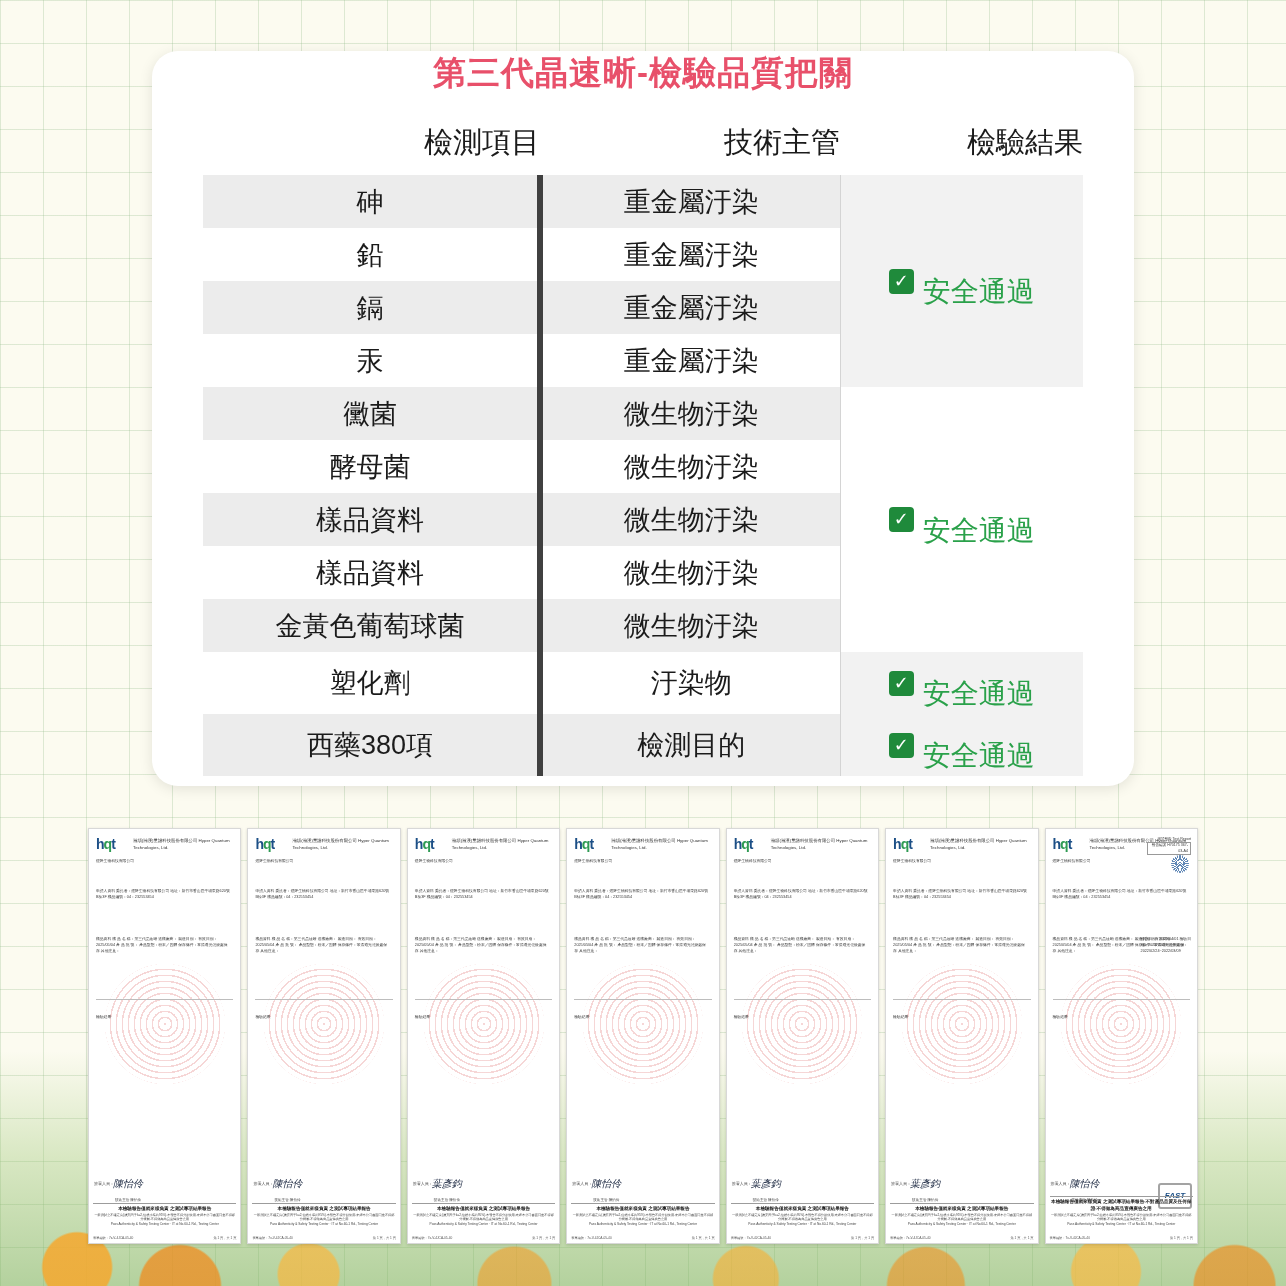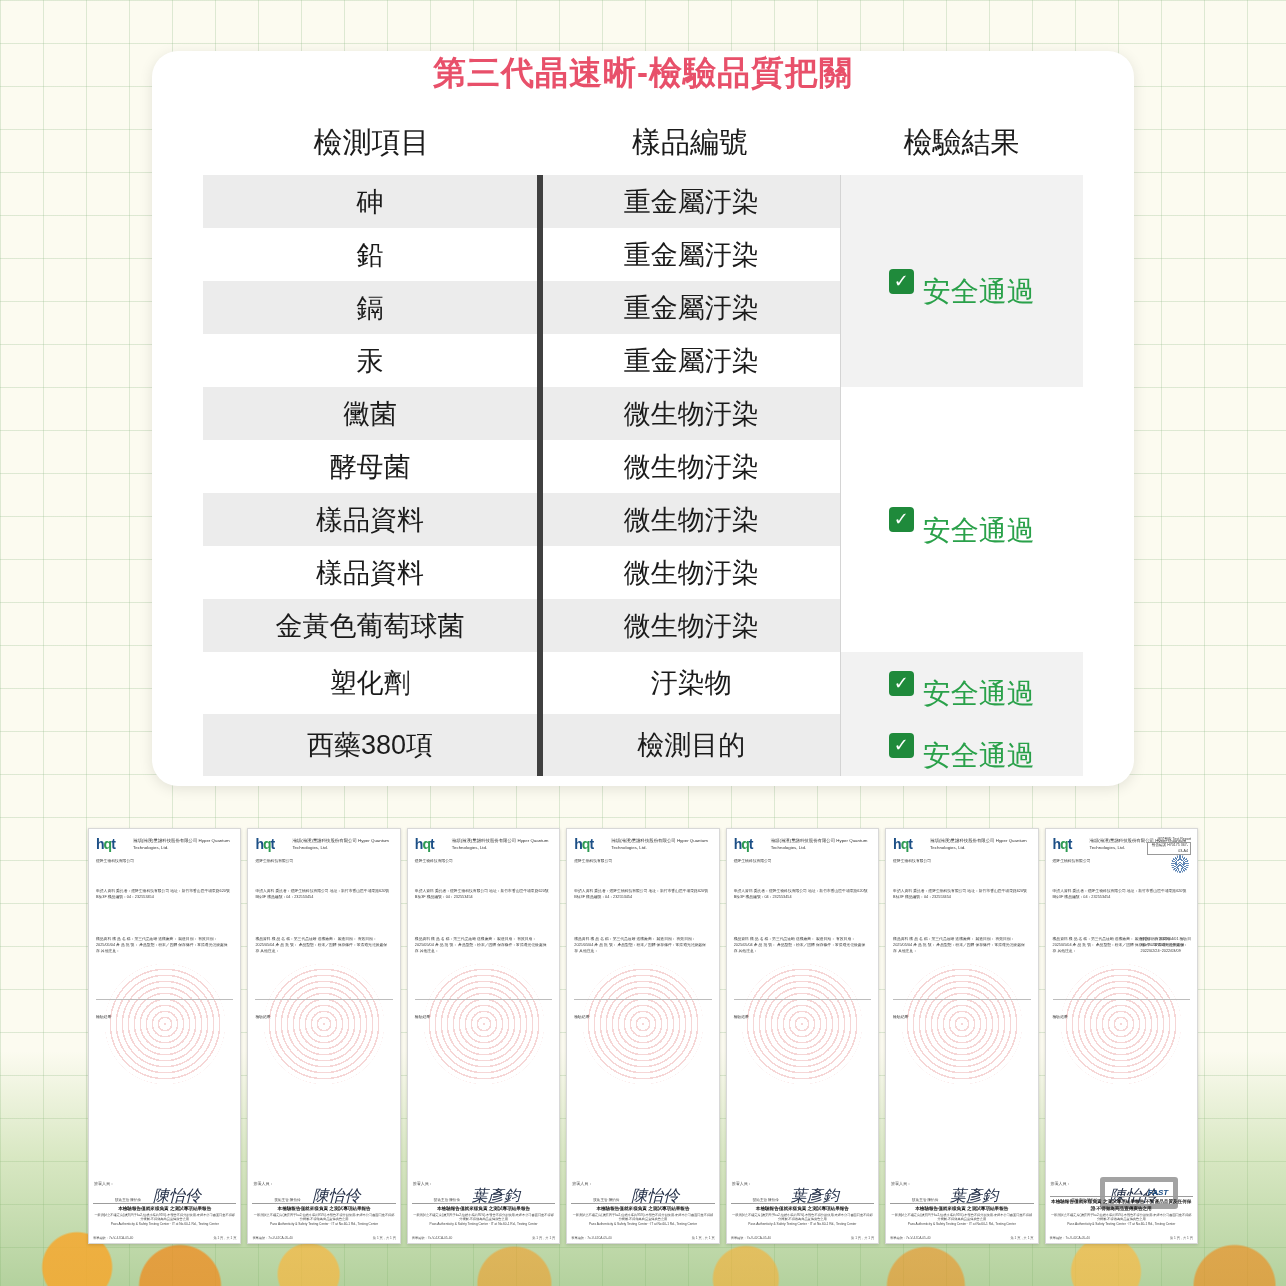--- a/index.html
+++ b/index.html
@@ -70,21 +70,21 @@
   }
   .tbl col.c1 { width: 337px; }
   .tbl col.c2 { width: 300px; }
   .tbl col.c3 { width: 243px; }
 
   .tbl th {
     font-size: 29px;
     font-weight: normal;
     color: #1b1b1b;
     padding: 5px 0 12px 0;
-    text-align: center;
+    text-align: right;
   }
   .tbl td {
     font-size: 27px;
     color: #1b1b1b;
     text-align: center;
     height: 51px;
     vertical-align: middle;
   }
   .tbl tr.alt td.shade { background: #ececec; }
   .tbl td.sep-left { border-left: 6px solid #404040; }
@@ -177,26 +177,25 @@
   .cert .b3 { top: 108px; }
   .cert .b5 { top: 186px; }
   .cert .rule {
     position: absolute;
     left: 7px; right: 7px;
     border-top: 0.5px solid #bdbdbd;
   }
   .cert .sign {
     position: absolute;
     left: 24px;
-    bottom: 36px;
-    font-size: 16px;
+    bottom: 52px;
+    font-size: 10px;
     color: #26324a;
     font-family: "Liberation Serif", serif;
     font-style: italic;
-    margin-left: 40px;
   }
   .cert .signlabel {
     position: absolute;
     left: 5px;
     bottom: 57px;
     font-size: 4px;
   }
   .cert .signsub {
     position: absolute;
     left: 26px;
@@ -224,33 +223,32 @@
     position: absolute;
     left: 4px; right: 4px;
     bottom: 3px;
     font-size: 3.2px;
     display: flex;
     justify-content: space-between;
     color: #555;
   }
   .cert .seal {
     position: absolute;
-    right: 19px;
+    right: 5px;
     bottom: 34px;
     width: 30px;
     height: 22px;
-    border: 5px solid #a3a3a3;
+    border: 2px solid #a3a3a3;
     border-radius: 3px;
     color: #1c4f86;
     font-size: 8px;
     font-weight: bold;
     font-style: italic;
     text-align: center;
     line-height: 22px;
-    padding-left: 38px;
   }
   .cert .qr {
     position: absolute;
     right: 8px;
     top: 26px;
     width: 18px;
     height: 18px;
     border-radius: 50%;
     background:
       repeating-conic-gradient(#2a5f9e 0 8deg, #ffffff 8deg 16deg);
@@ -282,21 +280,21 @@
 
   <table class="tbl">
     <colgroup>
         <col class="c1">
         <col class="c2">
         <col class="c3">
       </colgroup>
     <thead>
       <tr>
         <th>檢測項目</th>
-        <th>樣品編號</th>
+        <th>技術主管</th>
         <th>檢驗結果</th>
       </tr>
     </thead>
     <tbody>
       <tr class="alt">
         <td class="shade">砷</td>
         <td class="shade sep-left">重金屬汙染</td>
         <td class="res" rowspan="4">
           <span class="res-inner">
             <span class="check">✓</span>

